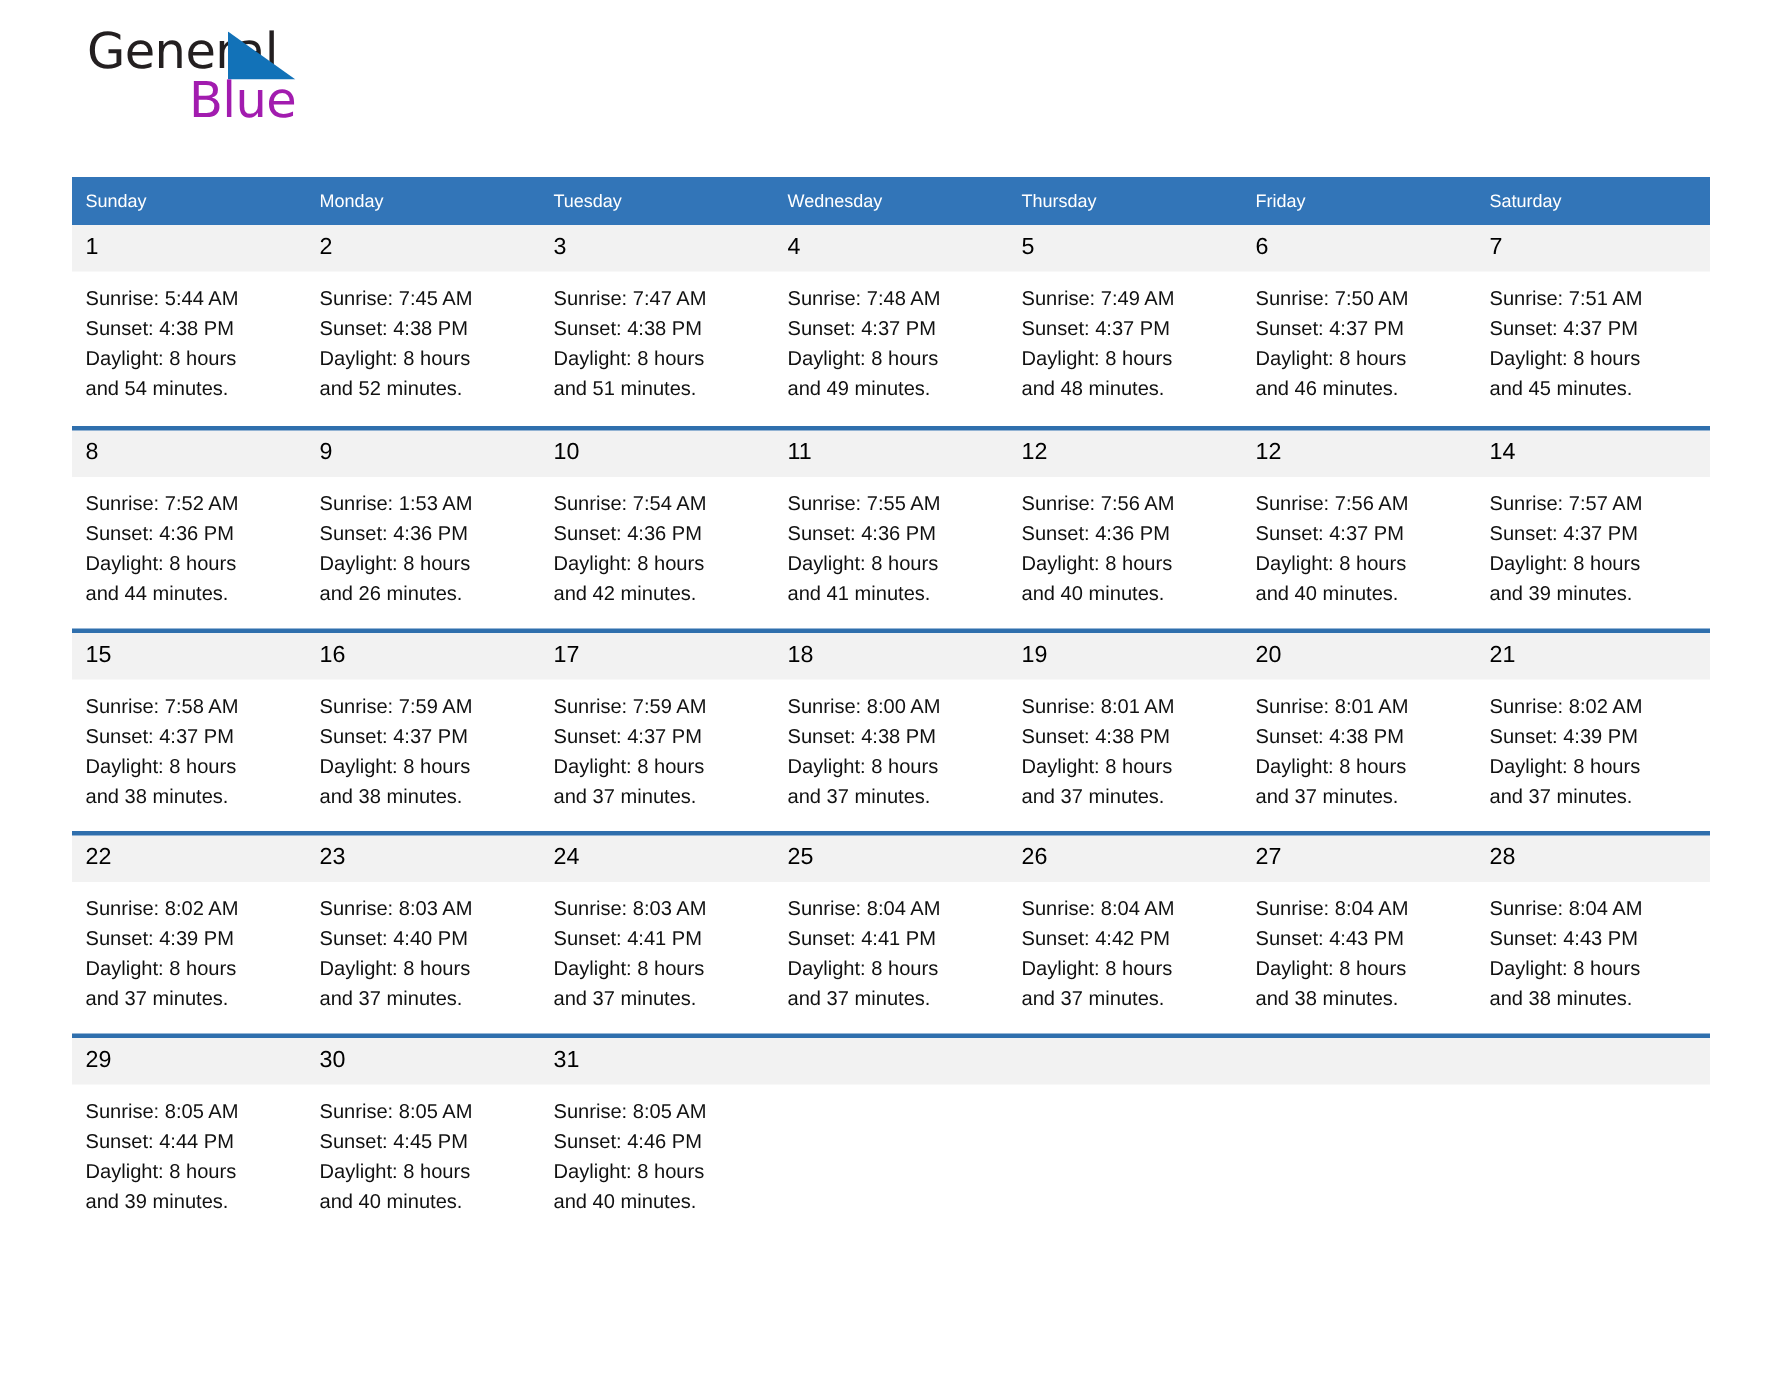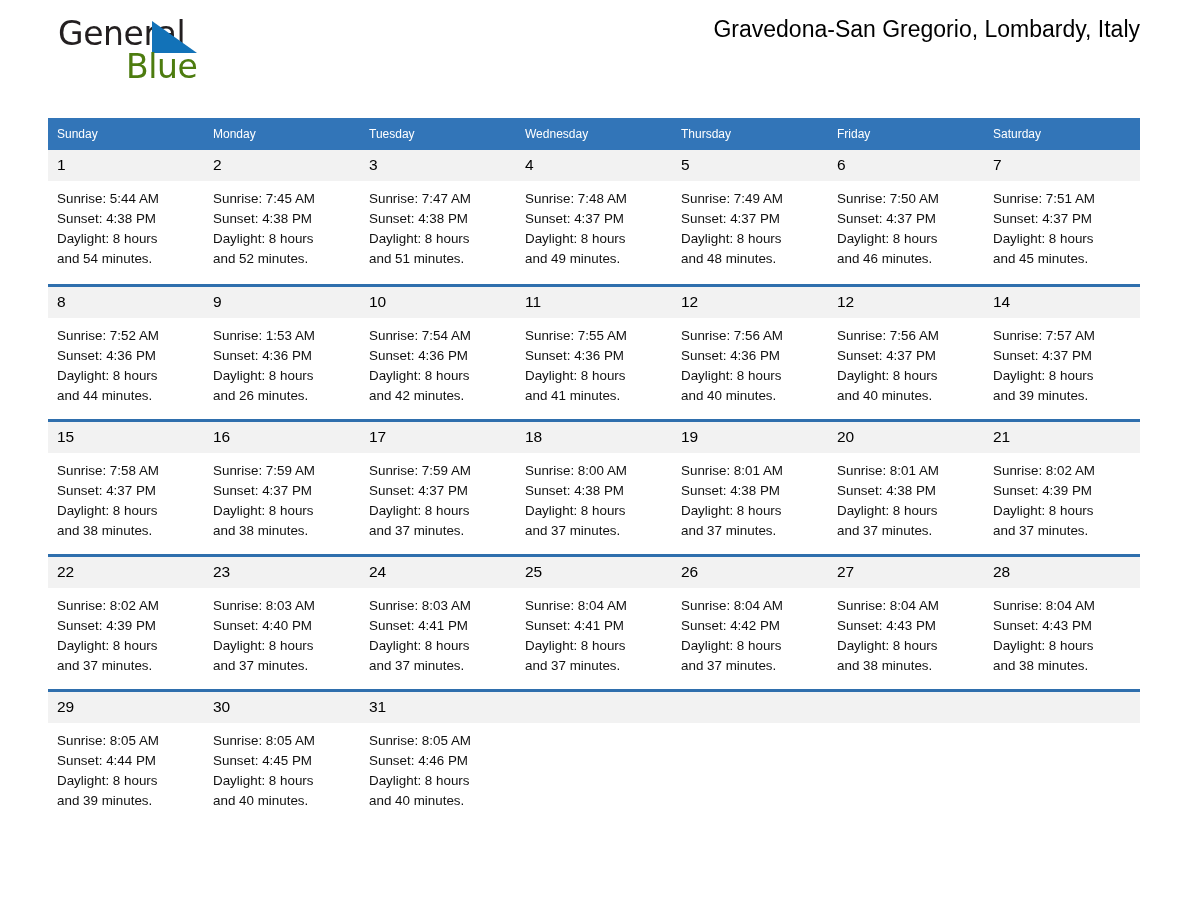--- a/index.html
+++ b/index.html
@@ -53,21 +53,21 @@
     top: 5px;
     width: 45px;
     height: 32px;
   }
   .brand-blue {
     position: absolute;
     left: 78px;
     top: 33px;
     font-size: 33px;
     line-height: 36px;
-    color: #4d7c0f;
+    color: #a21caf;
     letter-spacing: -0.4px;
     font-family: "DejaVu Sans", sans-serif;
     font-weight: 400;
   }
   .title-block {
     text-align: right;
     padding-top: 6px;
   }
   .cal-title {
     font-size: 45px;
@@ -144,21 +144,20 @@
       <span class="brand-general">General</span>
       <span class="brand-flag">
         <svg width="45" height="32" viewBox="0 0 45 32" xmlns="http://www.w3.org/2000/svg">
           <polygon points="0,0 45,32 0,32" fill="#1272b8"></polygon>
         </svg>
       </span>
       <span class="brand-blue">Blue</span>
     </div>
 
     <div class="title-block">
-      <div class="cal-subtitle">Gravedona-San Gregorio, Lombardy, Italy</div>
     </div>
 
   </div>
 
   <table class="calendar">
     <colgroup>
       <col>
         <col>
         <col>
         <col>

